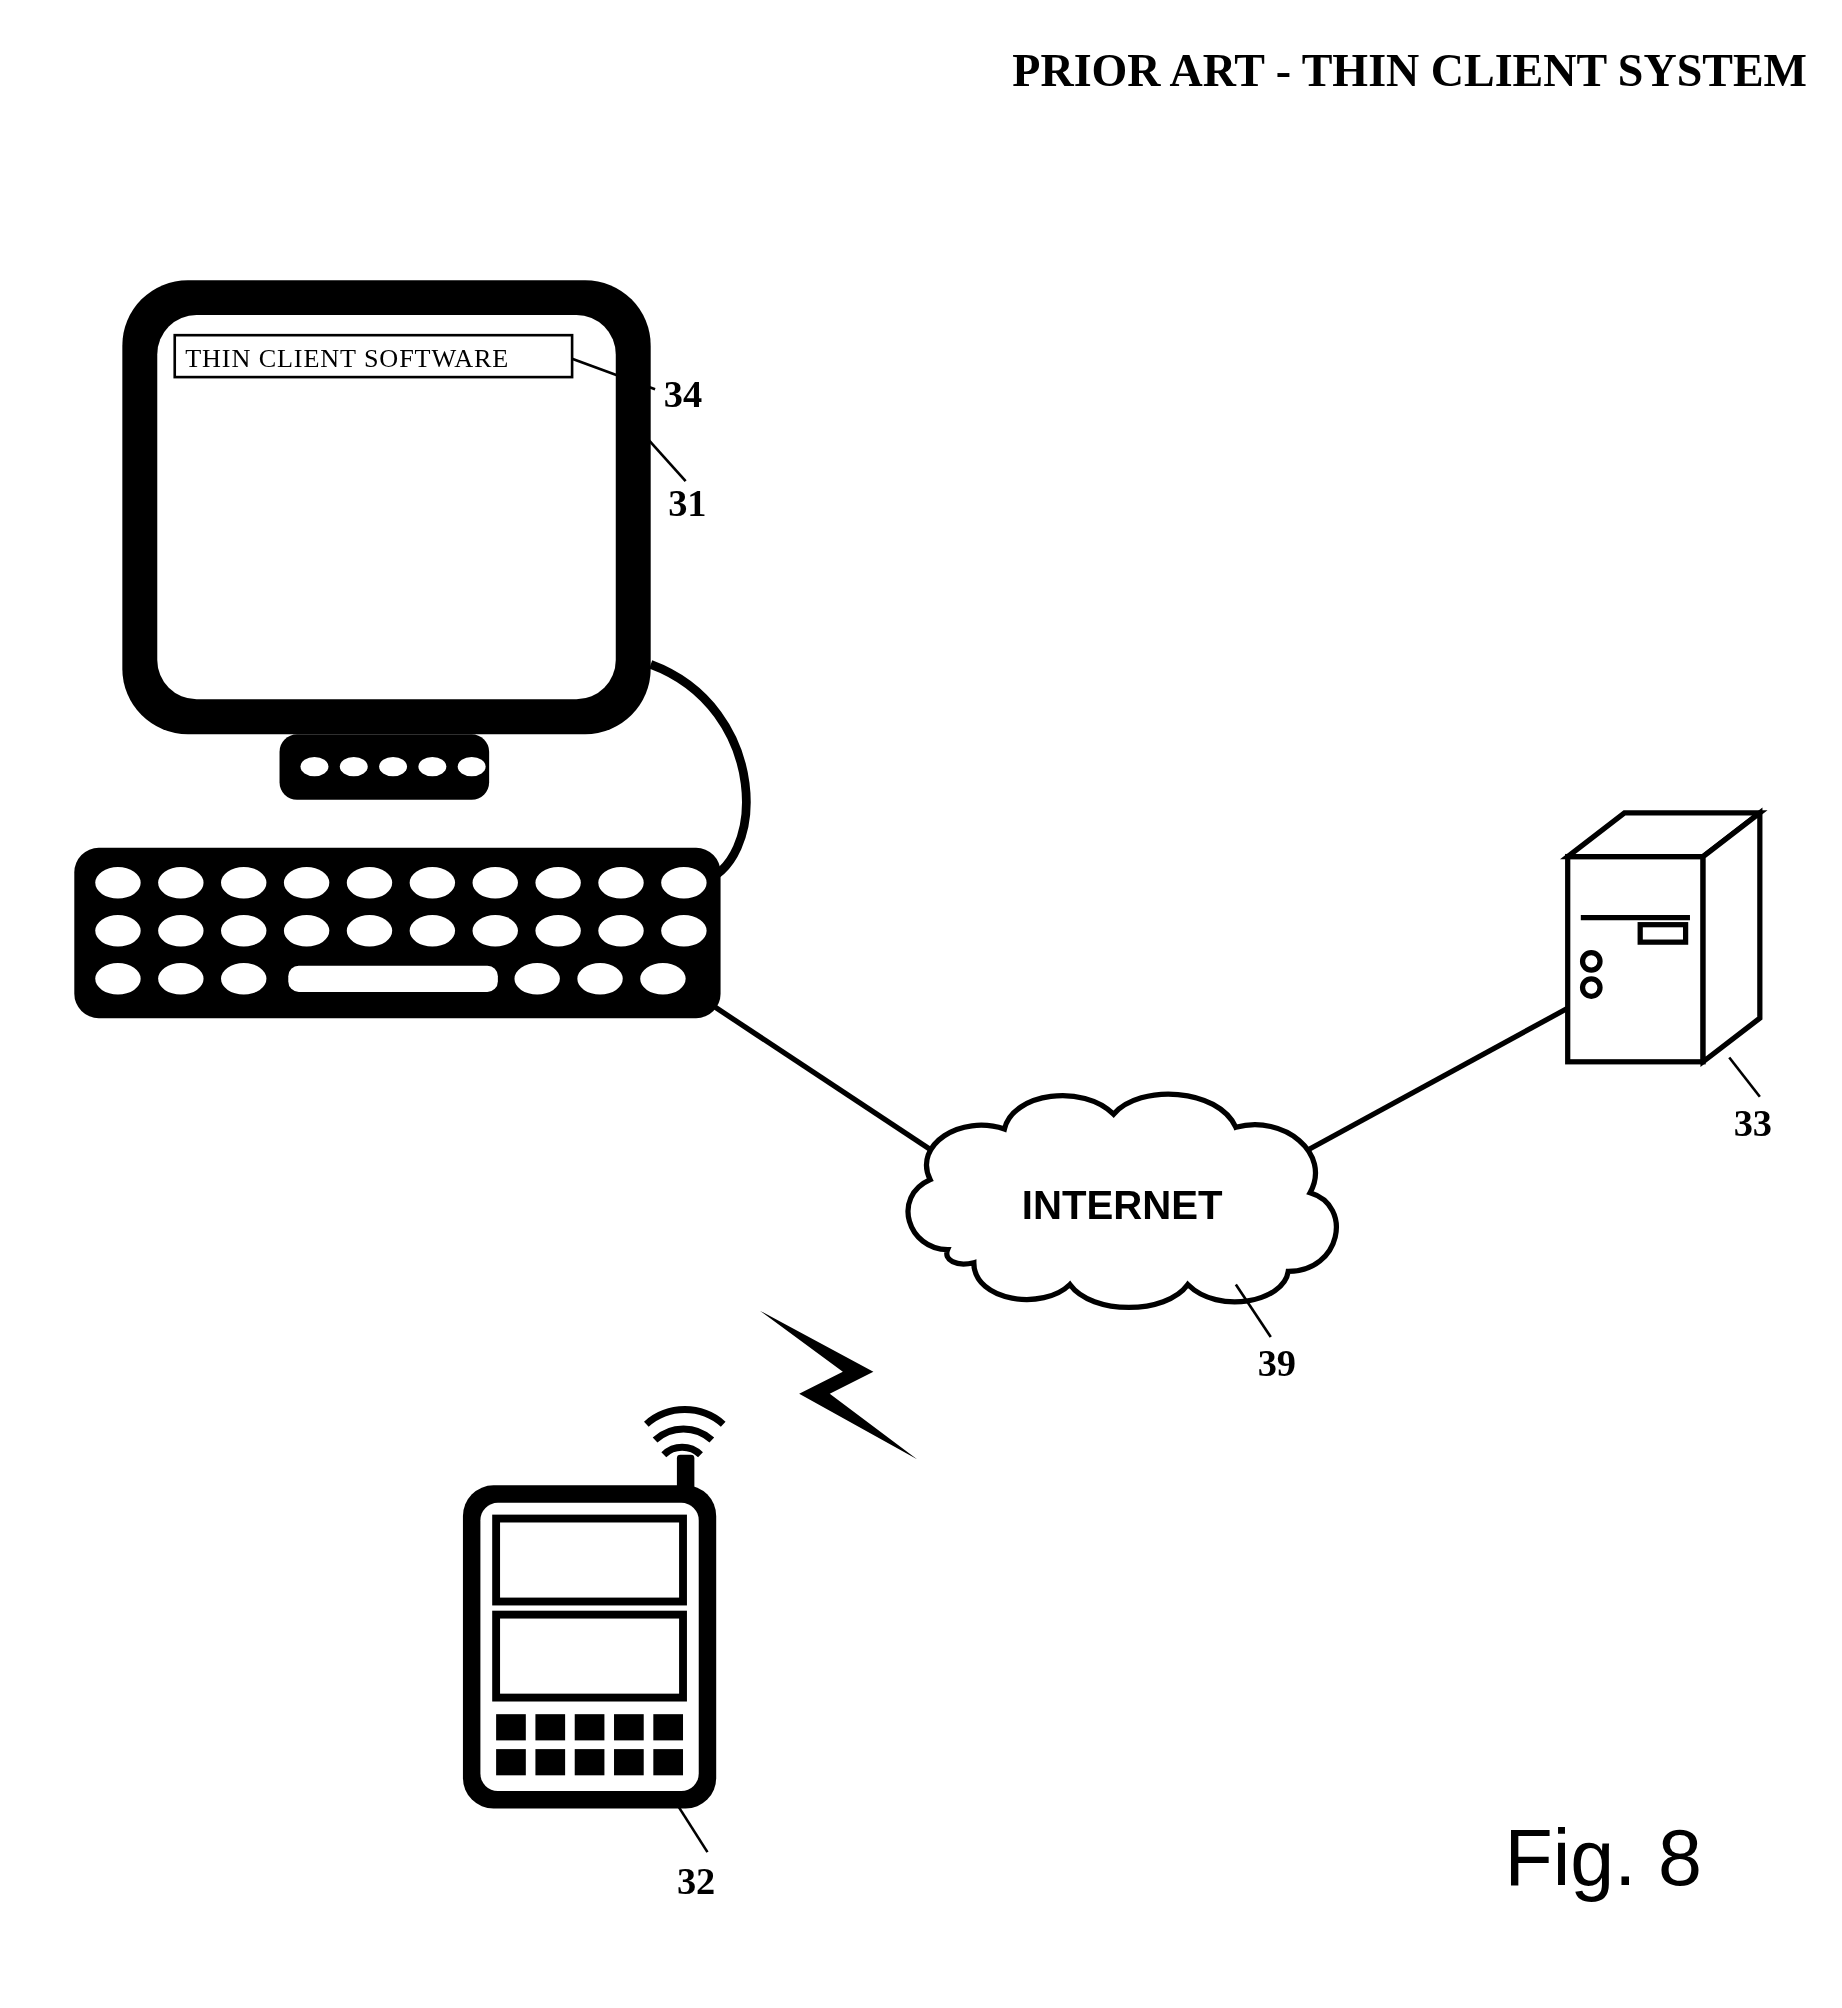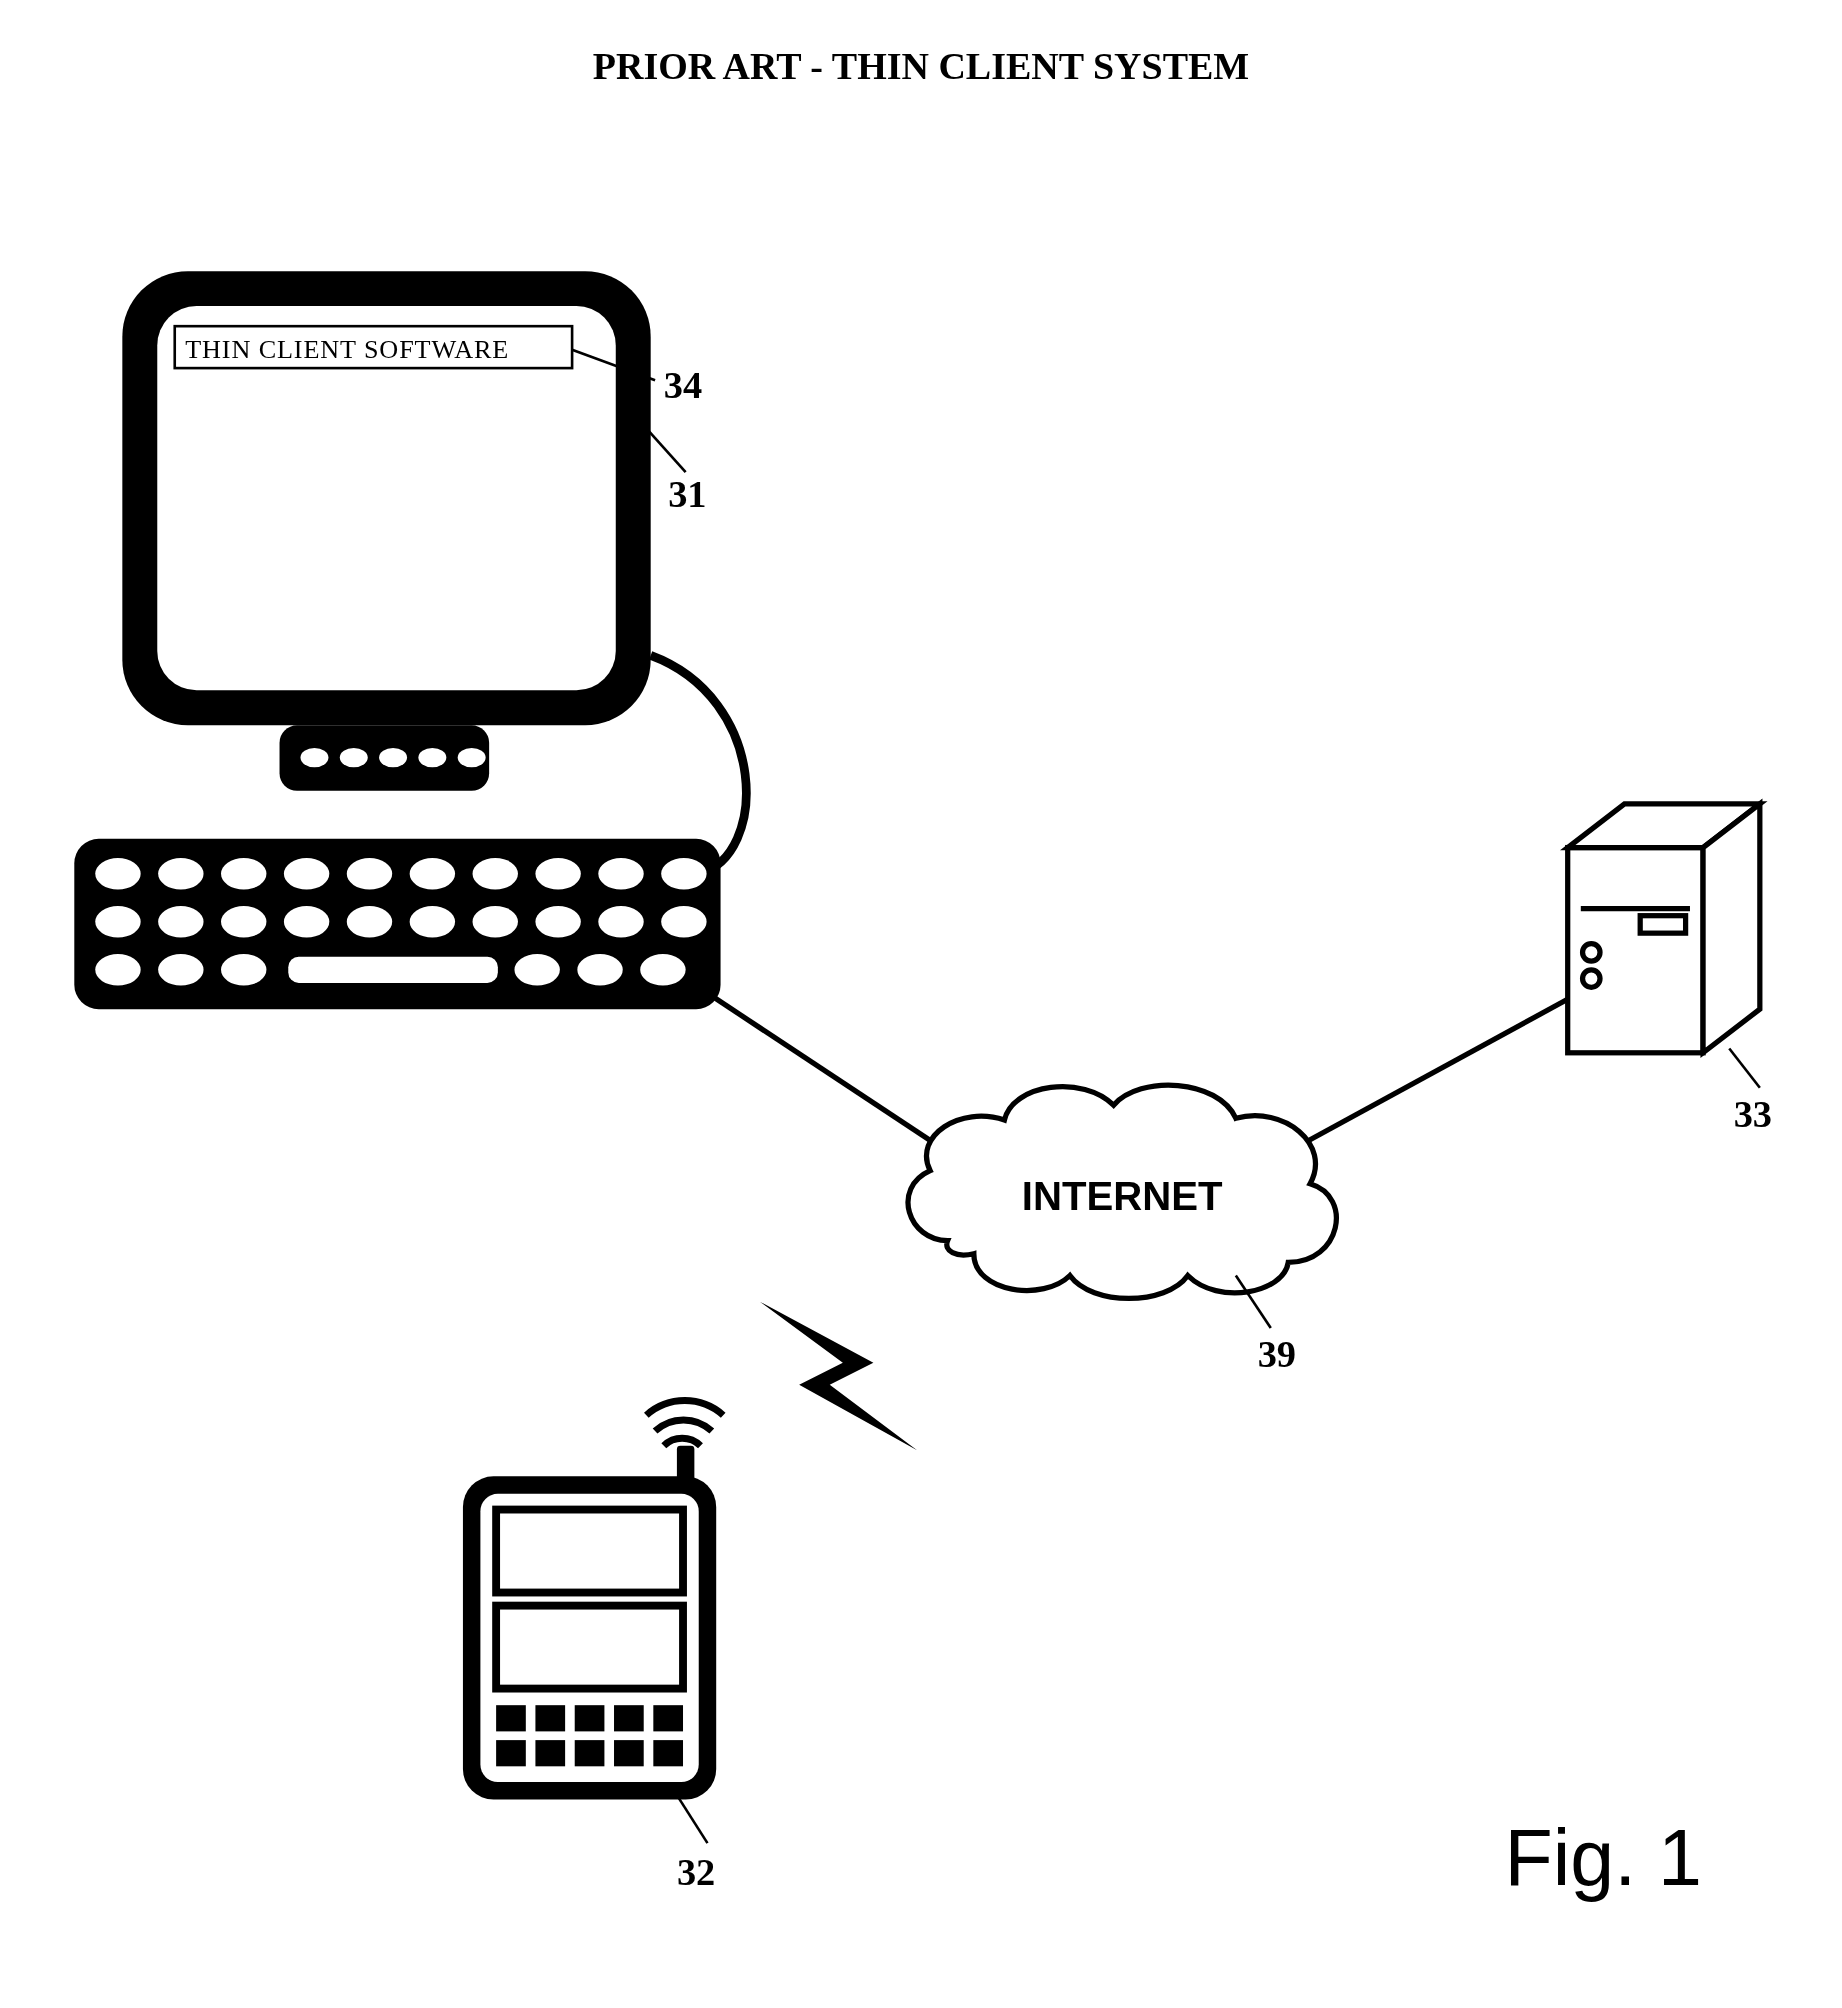--- a/index.html
+++ b/index.html
@@ -5,23 +5,23 @@
   body {
     margin: 0;
     padding: 35px;
     font-family: Georgia, 'Times New Roman', serif;
     background: #fff;
     width: 1772px;
     height: 1939px;
     position: relative;
   }
   .title {
-    text-align: center;
+    text-align: right;
     font-weight: bold;
-    font-size: 38px;
+    font-size: 46px;
     margin-top: 8.7px;
     margin-bottom: 52px;
     font-family: Liberation Serif, serif;
   }
   svg { display: block; }
   .fig-label {
     position: absolute;
     right: 140px;
     bottom: 105px;
     font-size: 79px;
@@ -174,14 +174,14 @@
 
     <circle cx="1782" cy="930" r="10" fill="none"></circle>
     <circle cx="1782" cy="960" r="10" fill="none"></circle>
   </g>
 
   <line x1="1940" y1="1040" x2="1975" y2="1085" stroke="#000" stroke-width="3"></line>
   <text x="1945" y="1130" class="ref">33</text>
 
 </svg>
 
-<div class="fig-label">Fig. 1</div>
+<div class="fig-label">Fig. 8</div>
 
 
 </body></html>

